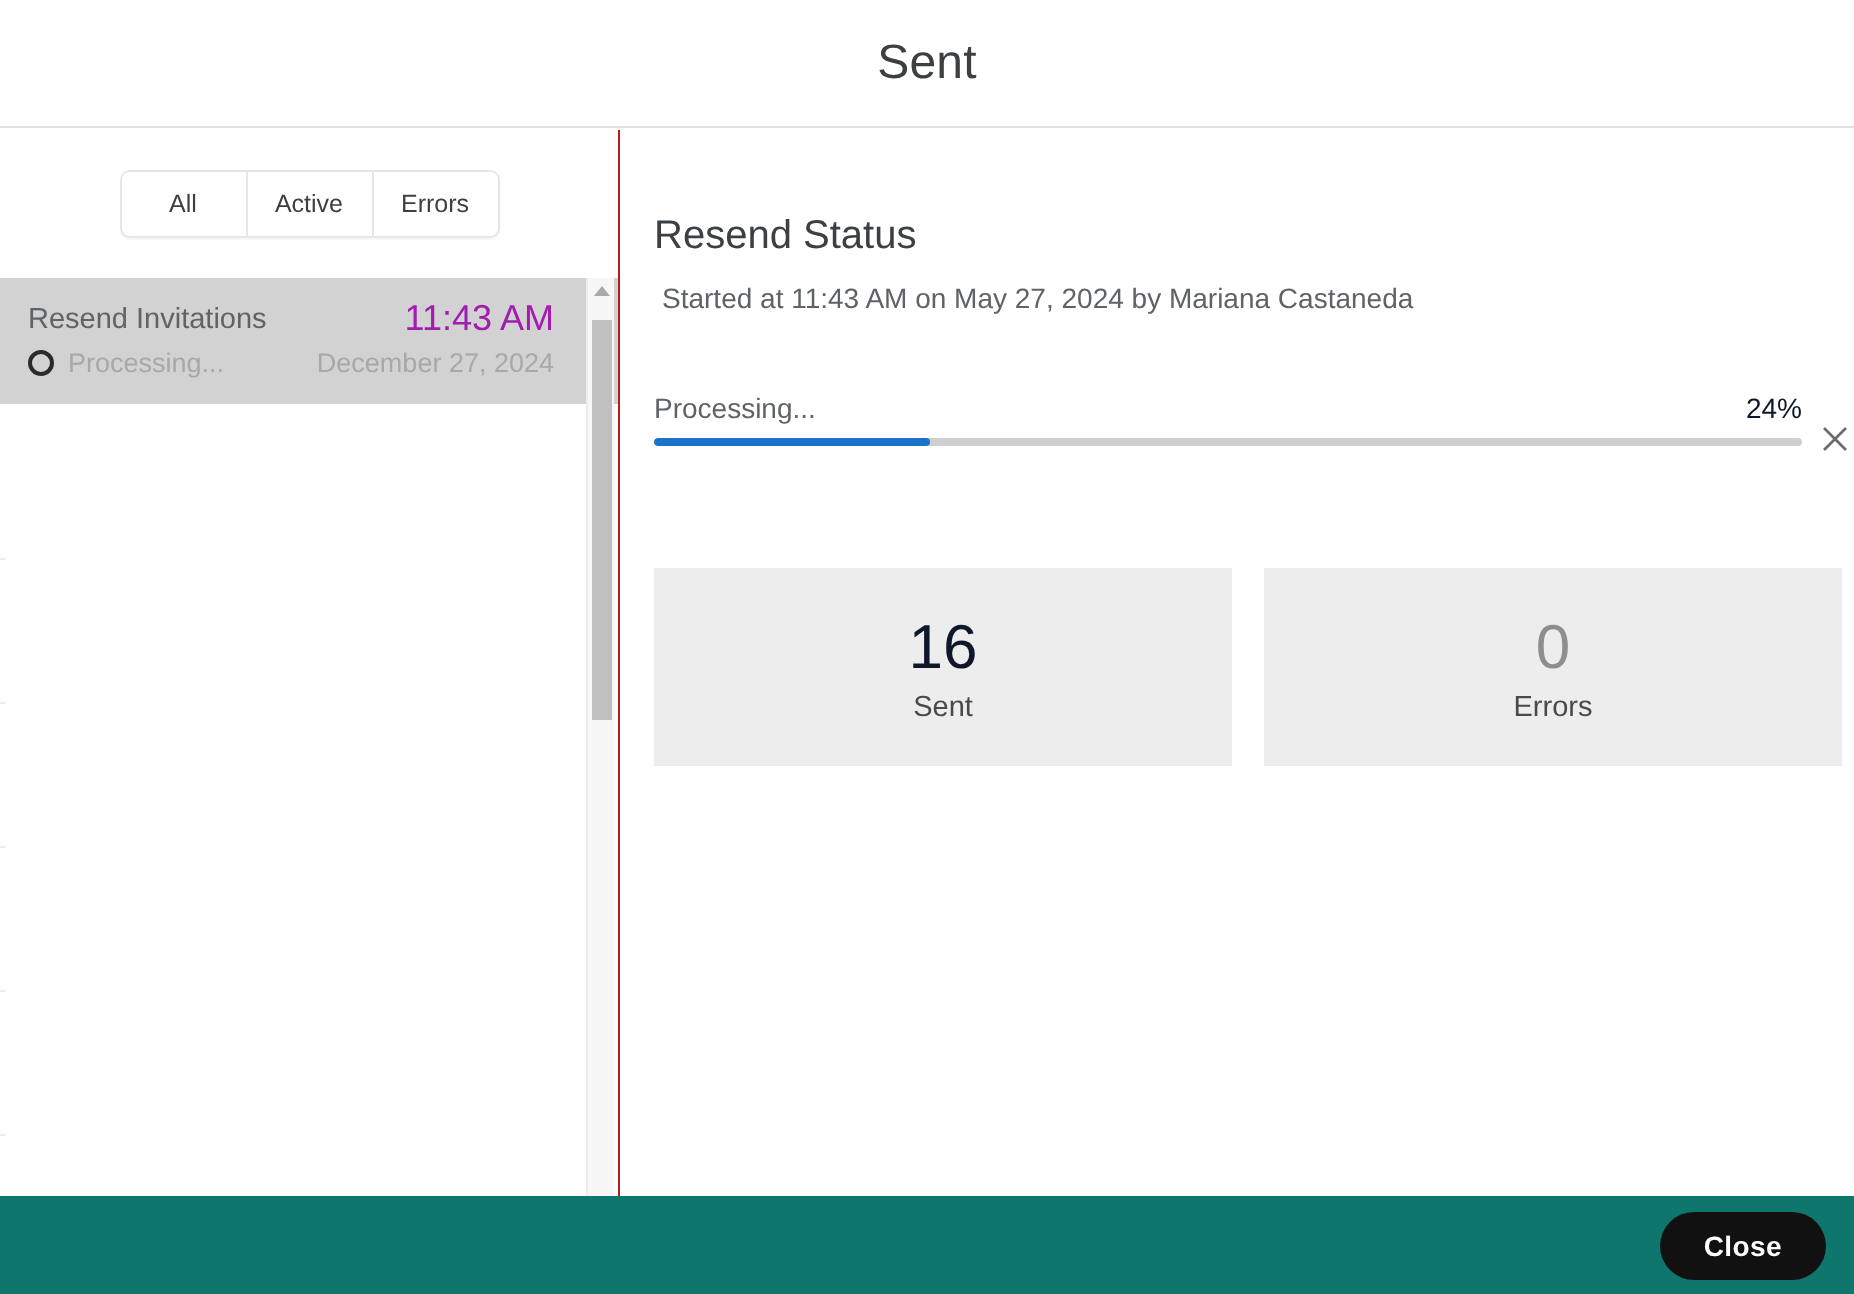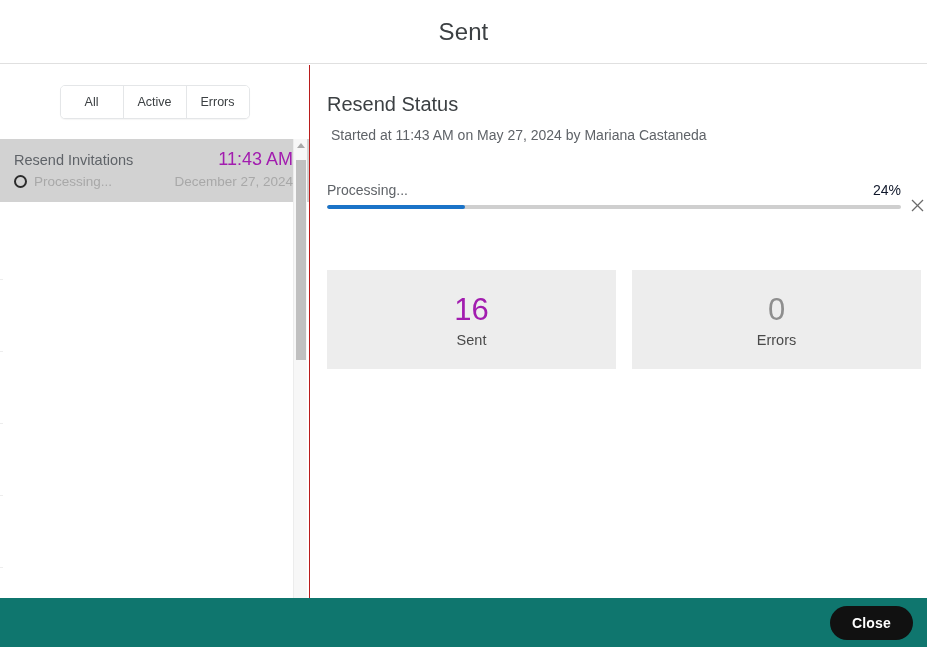--- a/index.html
+++ b/index.html
@@ -85,21 +85,21 @@
 
   
   .task-list {
     position: relative;
     height: 459px;
     overflow: hidden;
   }
   .task-row {
     position: relative;
     height: 63px;
-    padding: 10px 16px 10px 14px;
+    padding: 10px 32px 10px 14px;
     box-sizing: border-box;
     cursor: pointer;
     background: #fff;
   }
   .task-row.selected {
     background: #d2d2d2;
   }
   .task-row-top,
   .task-row-bottom {
     display: flex;
@@ -175,21 +175,21 @@
     left: 2px;
     width: 10px;
     height: 200px;
     background: #c0c0c0;
     cursor: grab;
   }
 
   
   .detail-panel {
     position: absolute;
-    left: 311px; top: 4px;
+    left: 311px; top: 18px;
     width: 616px;
     height: 533px;
     background: #fff;
     box-sizing: border-box;
     padding: 22px 0 0 16px;
   }
   .detail-title {
     font-size: 20px;
     font-weight: 400;
     color: #3c4043;
@@ -363,21 +363,21 @@
       <div class="progress-cancel">
         <svg width="15" height="15" viewBox="0 0 15 15" aria-hidden="true">
           <line x1="2" y1="2" x2="13" y2="13" stroke="currentColor" stroke-width="1.3"></line>
           <line x1="13" y1="2" x2="2" y2="13" stroke="currentColor" stroke-width="1.3"></line>
         </svg>
       </div>
     </div>
 
     <div class="stat-cards">
       <div class="stat-card">
-        <div class="stat-value accent" style="color: #a21caf;">16</div>
+        <div class="stat-value accent" style="color: #0f172a;">16</div>
         <div class="stat-label">Sent</div>
       </div>
       <div class="stat-card">
         <div class="stat-value" style="color: rgb(142, 142, 142);">0</div>
         <div class="stat-label">Errors</div>
       </div>
     </div>
   </div>
 </div>
 

